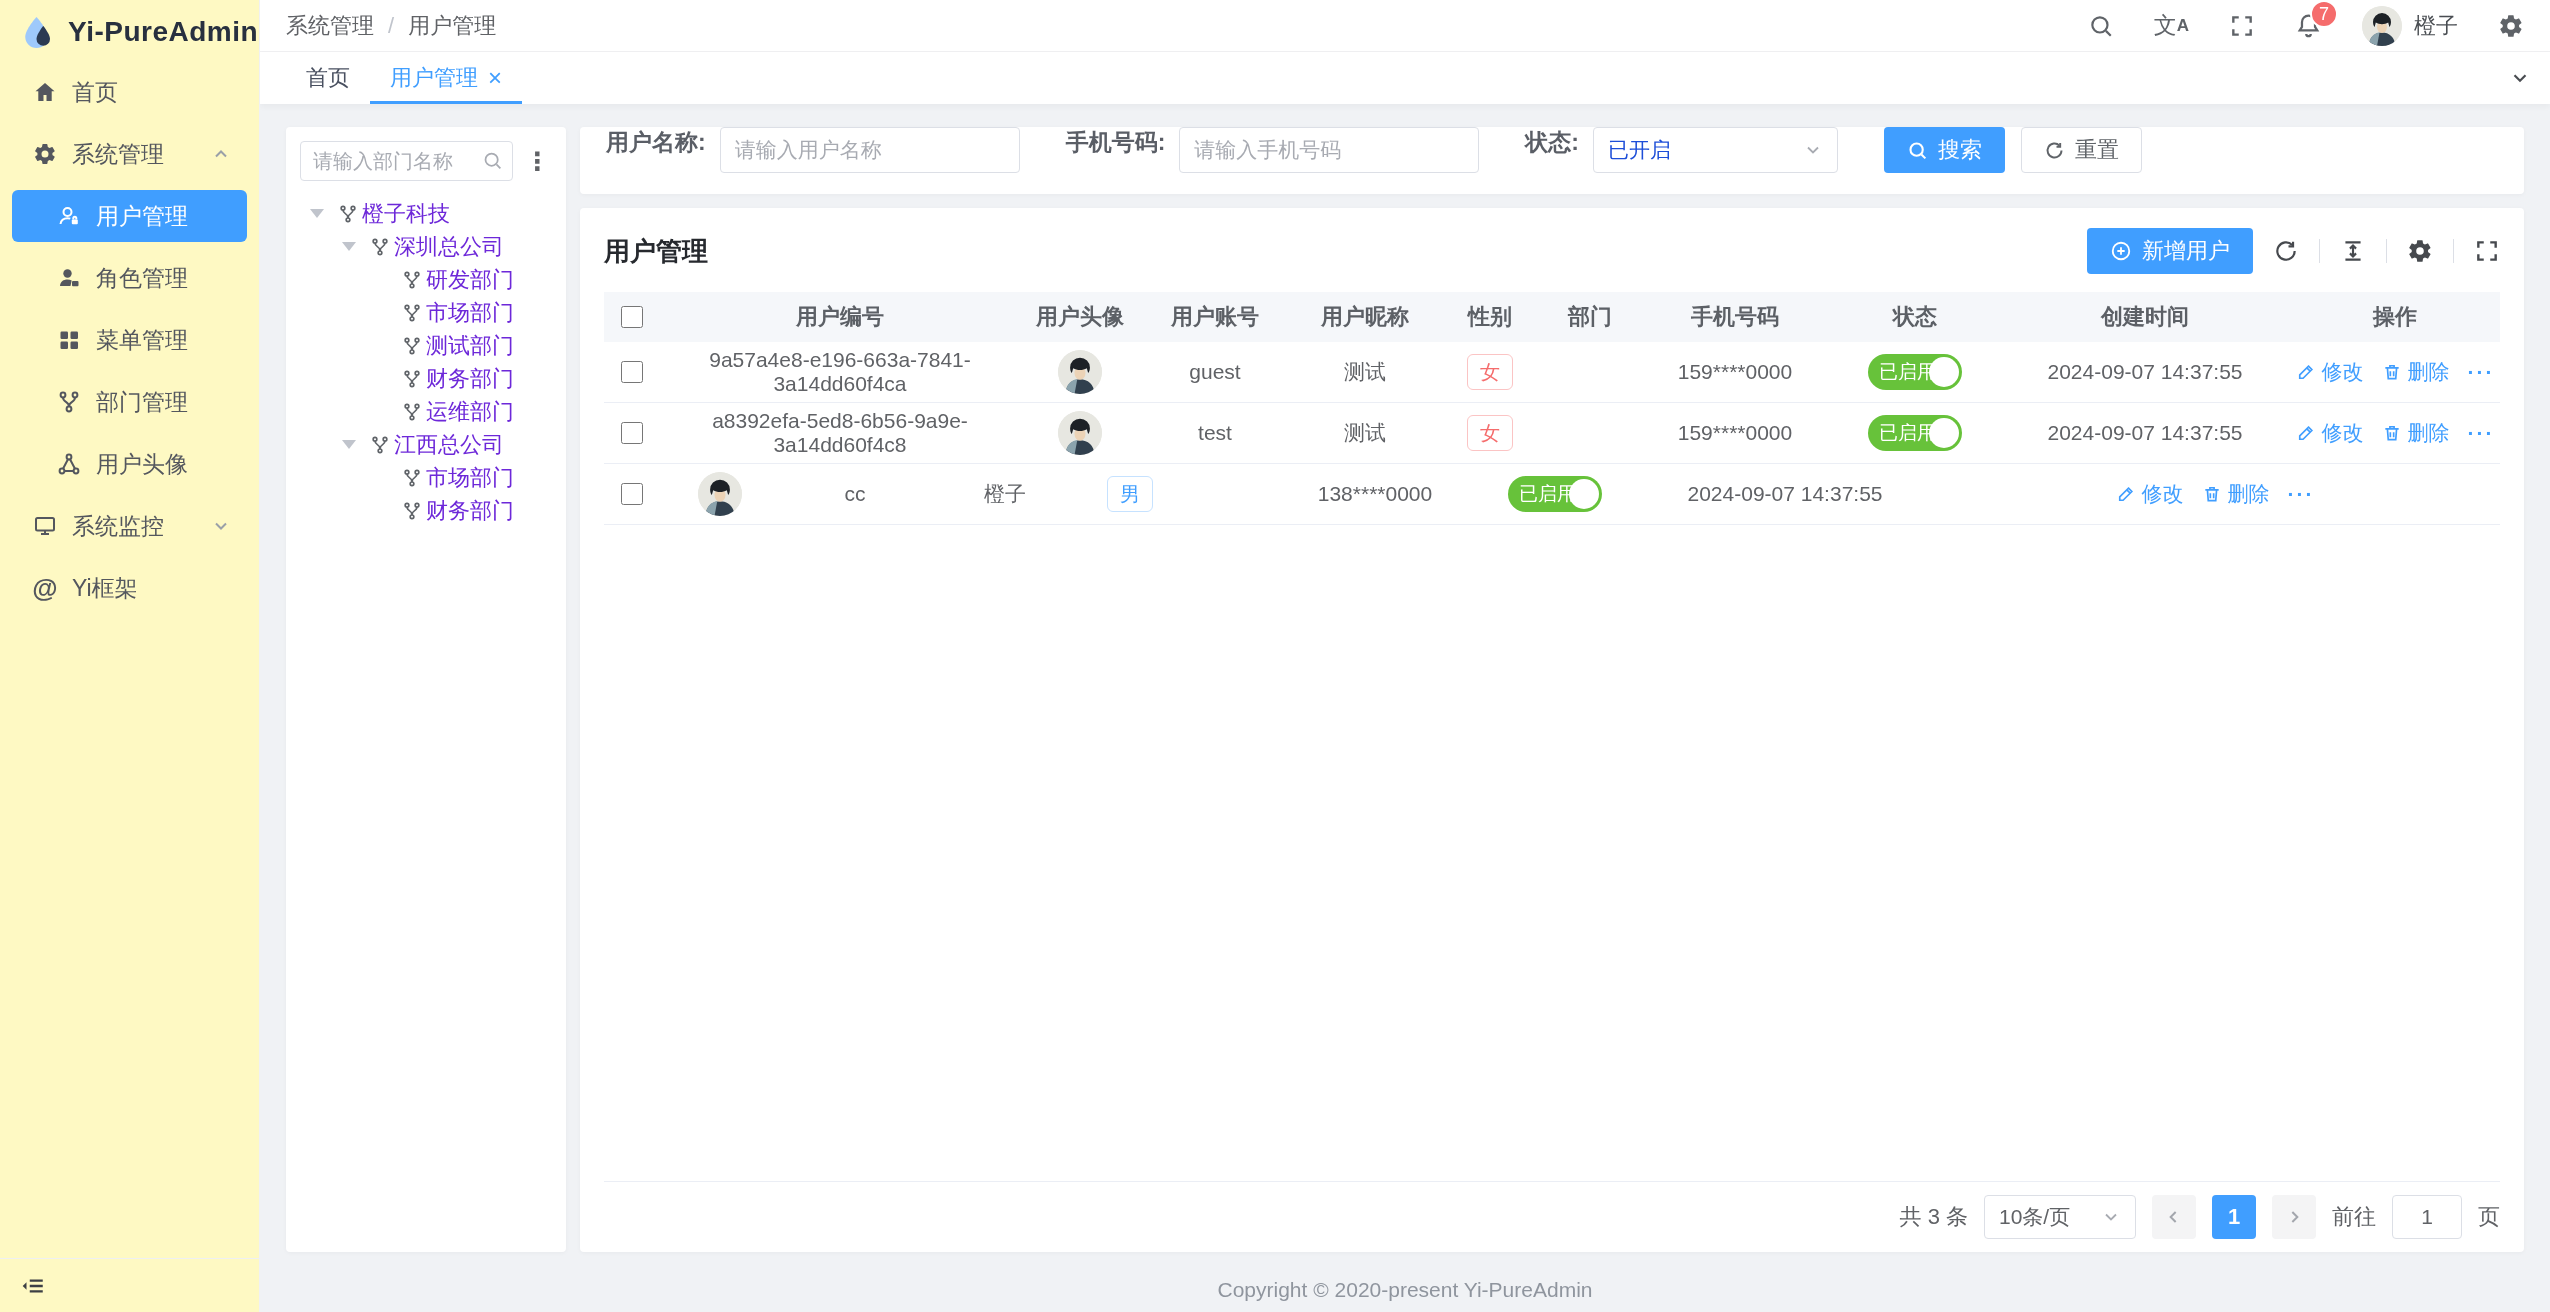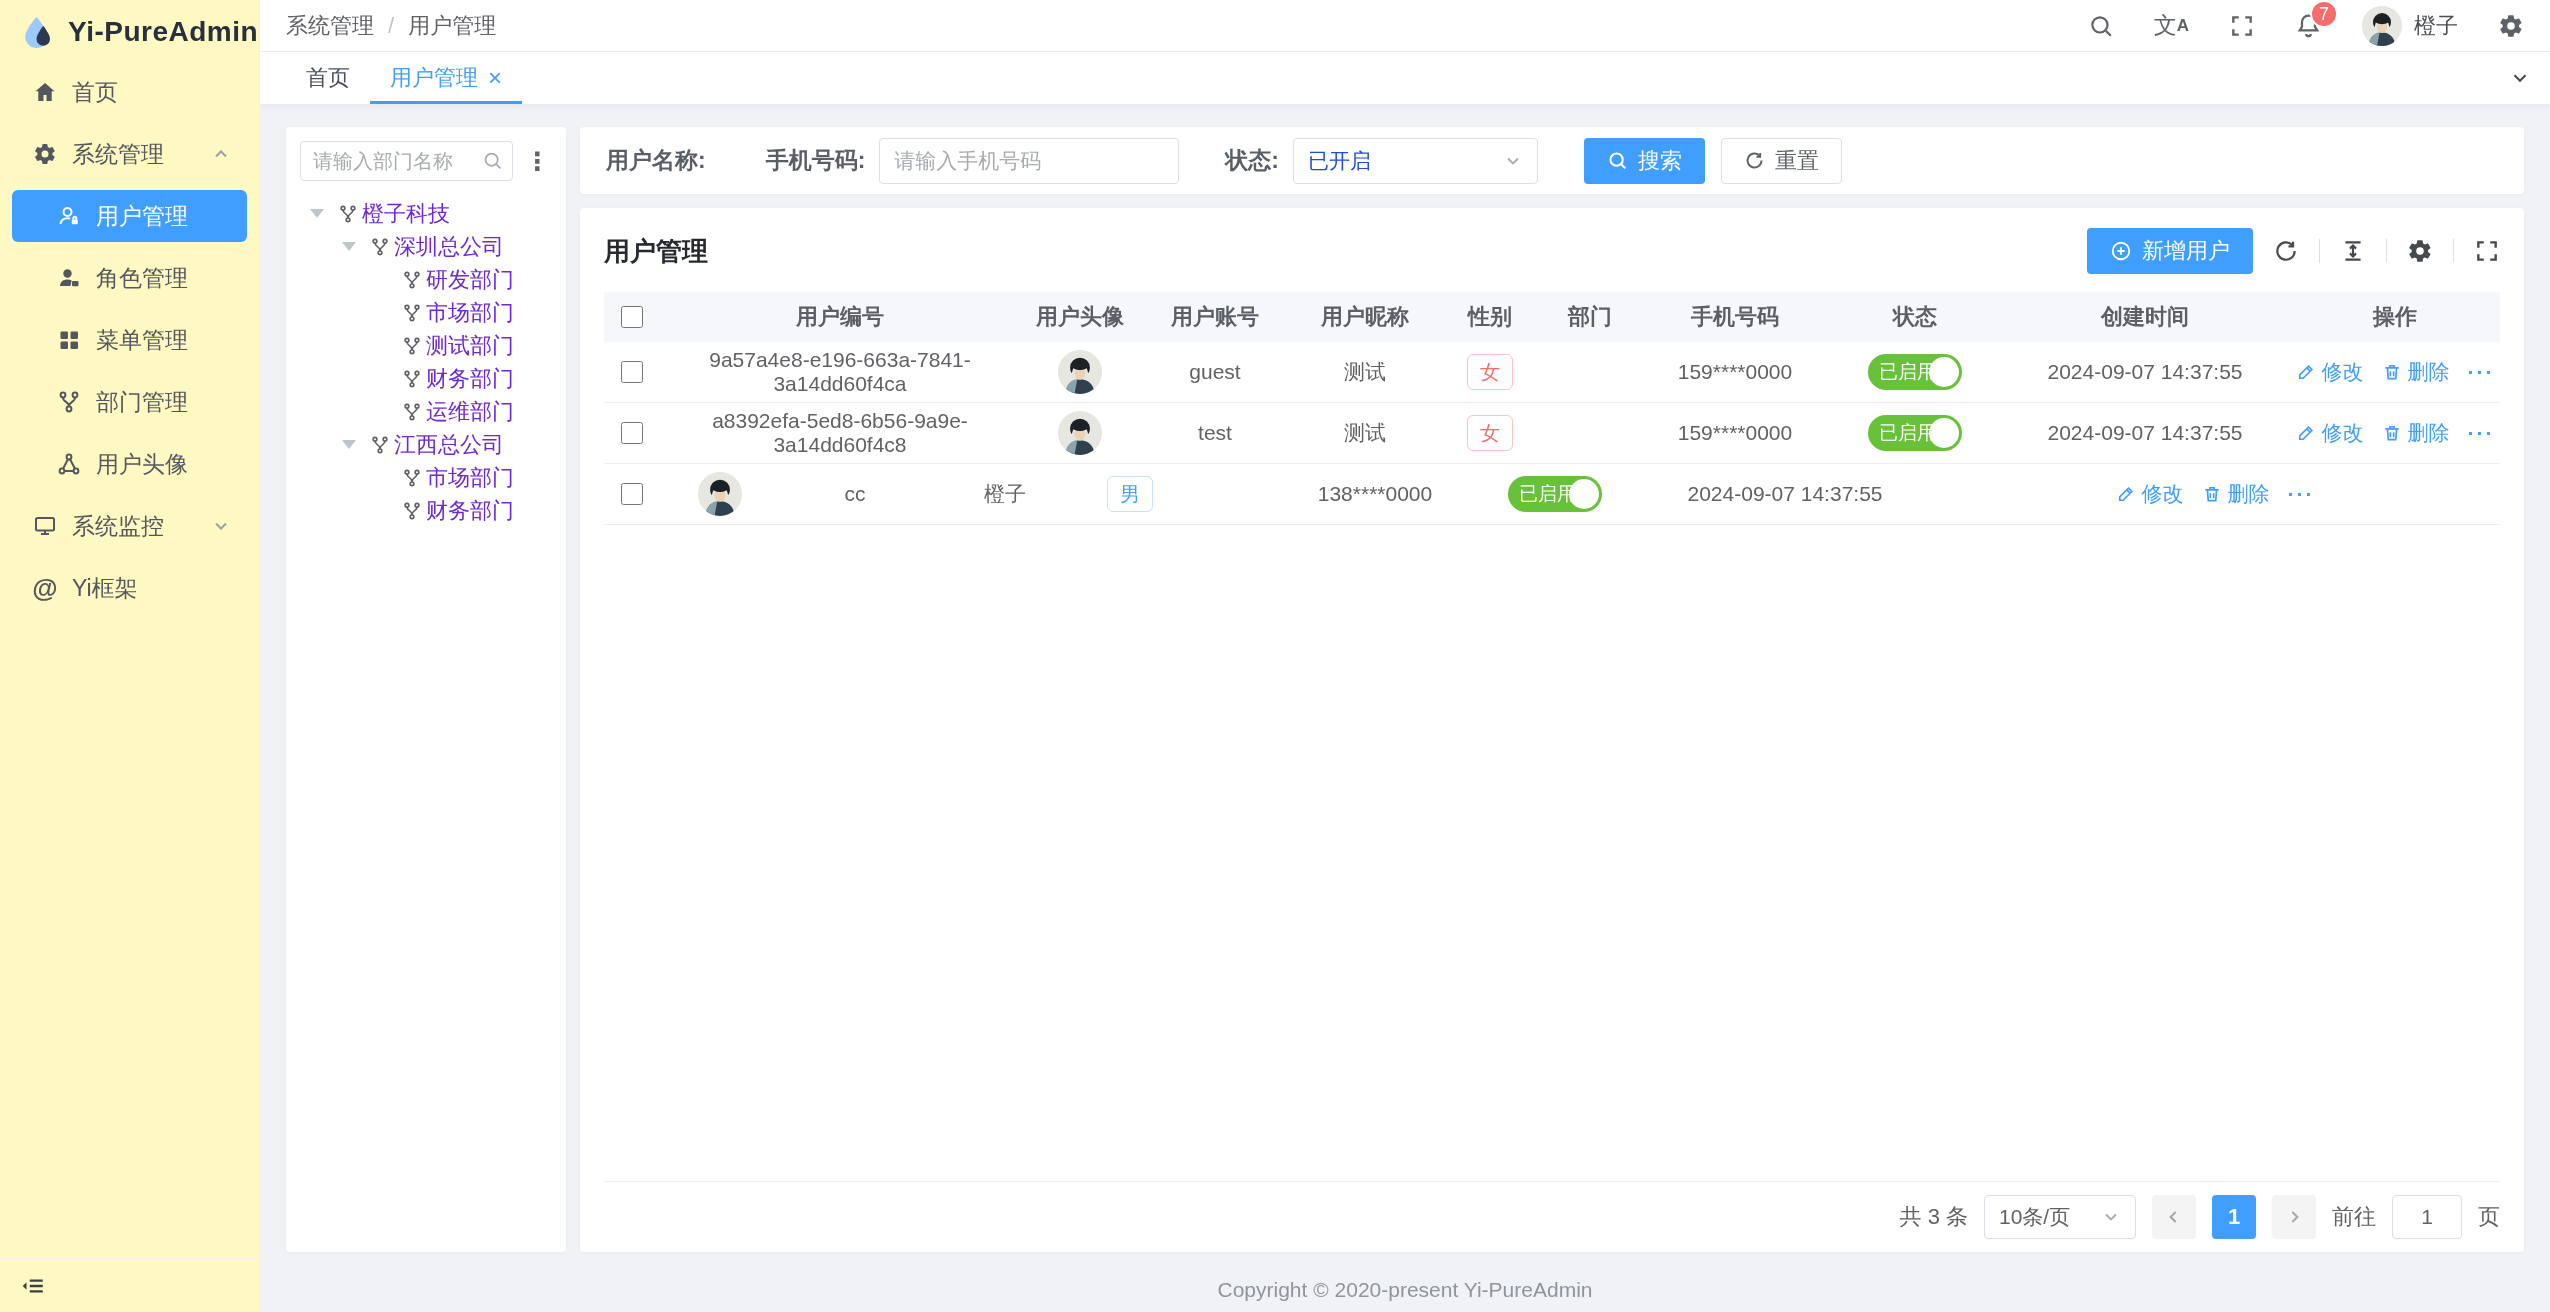--- a/index.html
+++ b/index.html
@@ -70,21 +70,21 @@
   .tree { margin-top:16px; font-size:22px; color:#6d28d9; }
   .tree-node { height:33px; display:flex; align-items:center; cursor:pointer; }
   .tn-caret { width:28px; flex:none; display:flex; align-items:center; }
   .tn-caret .tri { width:0; height:0; border-left:7px solid transparent; border-right:7px solid transparent;
                    border-top:9px solid #c0c4cc; }
   .tn-ic { margin-right:4px; color:#5f6368; flex:none; }
   .d0 { padding-left:10px; } .d1 { padding-left:42px; } .d2 { padding-left:102px; }
 
   .right-col { flex:1; min-width:0; display:flex; flex-direction:column; gap:14px; }
 
-  .filter-card { height:67px; flex:none; display:flex; align-items:center; padding:0 26px; }
+  .filter-card { height:67px; flex:none; display:flex; padding:0 26px; }
   .f-label { font-size:23px; font-weight:700; color:#5a5e66; margin-right:14px; white-space:nowrap; }
   .f-input { width:300px; height:46px; border:1px solid #dcdfe6; border-radius:4px; padding:0 14px;
              font-size:21px; color:#606266; outline:none; font-family:inherit; }
   .f-input::placeholder { color:#a8abb2; }
   .f-gap { width:46px; flex:none; }
   .f-select { width:245px; height:46px; border:1px solid #dcdfe6; border-radius:4px; display:flex;
               align-items:center; padding:0 14px; font-size:21px; color:#1d4ed8; cursor:pointer; }
   .f-select .chev { margin-left:auto; color:#a8abb2; }
   .btn { height:46px; border-radius:4px; display:inline-flex; align-items:center; gap:10px;
          font-size:22px; padding:0 22px; cursor:pointer; border:1px solid transparent; white-space:nowrap; }
@@ -477,20 +477,21 @@
             </span>
           <span>财务部门</span>
         </div>
       </div>
     </section>
 
     <div class="right-col">
 
       <section class="card filter-card">
         <label class="f-label">用户名称:</label>
+        <input class="f-input" placeholder="请输入用户名称" style="">
         <span class="f-gap"></span>
         <label class="f-label">手机号码:</label>
         <input class="f-input" placeholder="请输入手机号码" style="">
         <span class="f-gap"></span>
         <label class="f-label">状态:</label>
         <div class="f-select">
           <span>已开启</span>
           <span class="chev">
             <svg width="20" height="20" viewBox="0 0 24 24" fill="none" stroke="currentColor" stroke-width="2.2">
                 <polyline points="6 9 12 15 18 9"></polyline>

